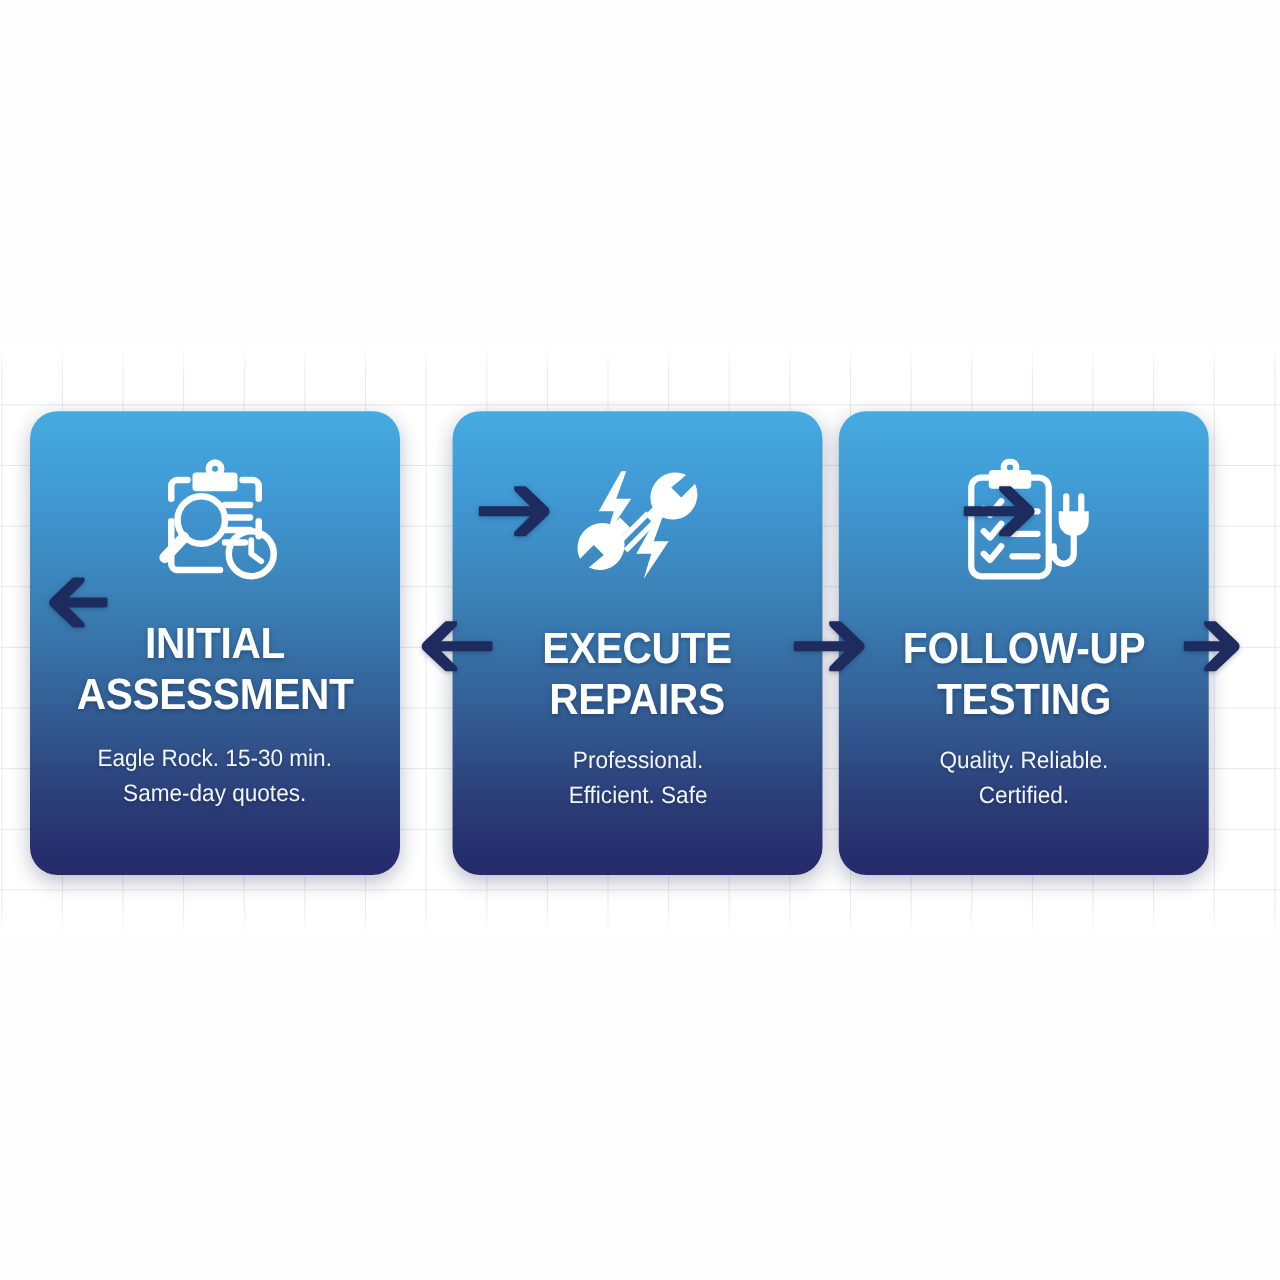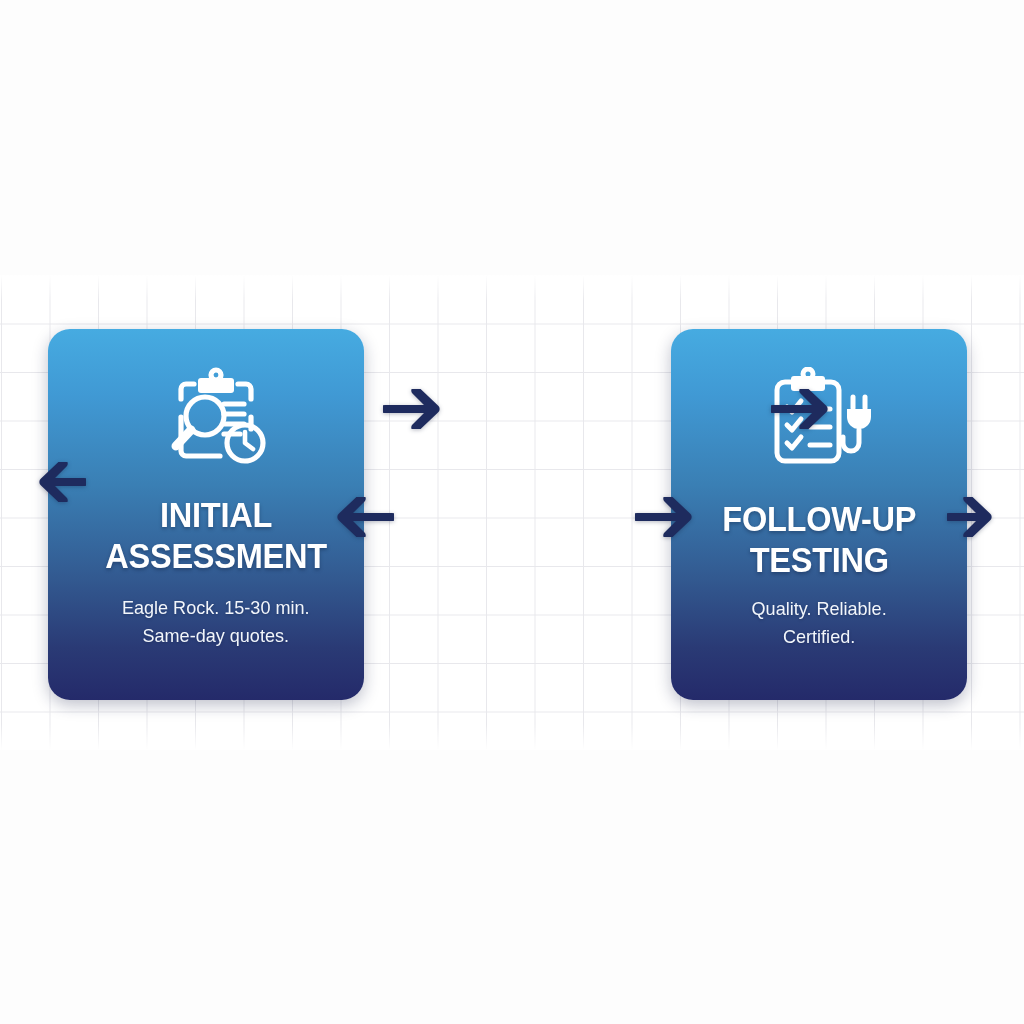--- a/index.html
+++ b/index.html
@@ -58,21 +58,21 @@
     background: linear-gradient(to bottom,
                 #46abe1 0%,
                 #4099d4 18%,
                 #3a7fb4 42%,
                 #32588f 68%,
                 #2a3a75 86%,
                 #242a6a 100%);
     box-shadow: 0 5px 16px rgba(20,30,70,0.28);
     overflow: hidden;
   }
-  #card-1 { left: 48px; padding-left: 20px; }
+  #card-1 { left: 24px; }
   #card-2 { left: 362px; }
   #card-3 { left: 671px; }
 
   .card-inner {
     position: relative;
     width: 100%;
     height: 100%;
     display: flex;
     flex-direction: column;
     align-items: center;
@@ -167,20 +167,47 @@
         <div>INITIAL</div>
         <div>ASSESSMENT</div>
       </div>
       <div class="card-sub">
         <div>Eagle Rock. 15-30 min.</div>
         <div>Same-day quotes.</div>
       </div>
     </div>
   </div>
 
+  <div class="card" id="card-2">
+    <div class="card-inner">
+      <div class="card-icon">
+        <svg width="106" height="100" viewBox="0 0 106 100" fill="#ffffff">
+
+          <path d="M92 13 a20 20 0 0 0 -27 26 l-6 6 8 8 6 -6 a20 20 0 0 0 26 -27 l-11 11 -8 -8 z"></path>
+
+          <path d="M60 42 L36 66 l3 3 24 -24 z"></path>
+          <path d="M66 48 L42 72 l3 3 24 -24 z"></path>
+
+          <path d="M14 87 a20 20 0 0 0 27 -26 l6 -6 -8 -8 -6 6 a20 20 0 0 0 -26 27 l11 -11 8 8 z"></path>
+
+          <path d="M40 10 L22 42 l12 0 -6 20 20 -30 -12 0 8 -22 z"></path>
+
+          <path d="M70 44 L52 76 l12 0 -6 20 20 -30 -12 0 8 -22 z"></path>
+        </svg>
+      </div>
+      <div class="card-title">
+        <div>EXECUTE</div>
+        <div>REPAIRS</div>
+      </div>
+      <div class="card-sub">
+        <div>Professional.</div>
+        <div>Efficient. Safe</div>
+      </div>
+    </div>
+  </div>
 
   <div class="card" id="card-3">
     <div class="card-inner">
       <div class="card-icon">
         <svg width="112" height="100" viewBox="0 0 112 100" fill="none" stroke="#ffffff" stroke-width="5" stroke-linecap="round" stroke-linejoin="round">
 
           <rect x="14" y="15" width="62" height="79" rx="8"></rect>
 
           <path d="M31 9 h28 a3 3 0 0 1 3 3 v9 a3 3 0 0 1 -3 3 H31 a3 3 0 0 1 -3 -3 v-9 a3 3 0 0 1 3 -3 z" fill="#ffffff" stroke="none"></path>
           <circle cx="45" cy="7" r="5"></circle>

